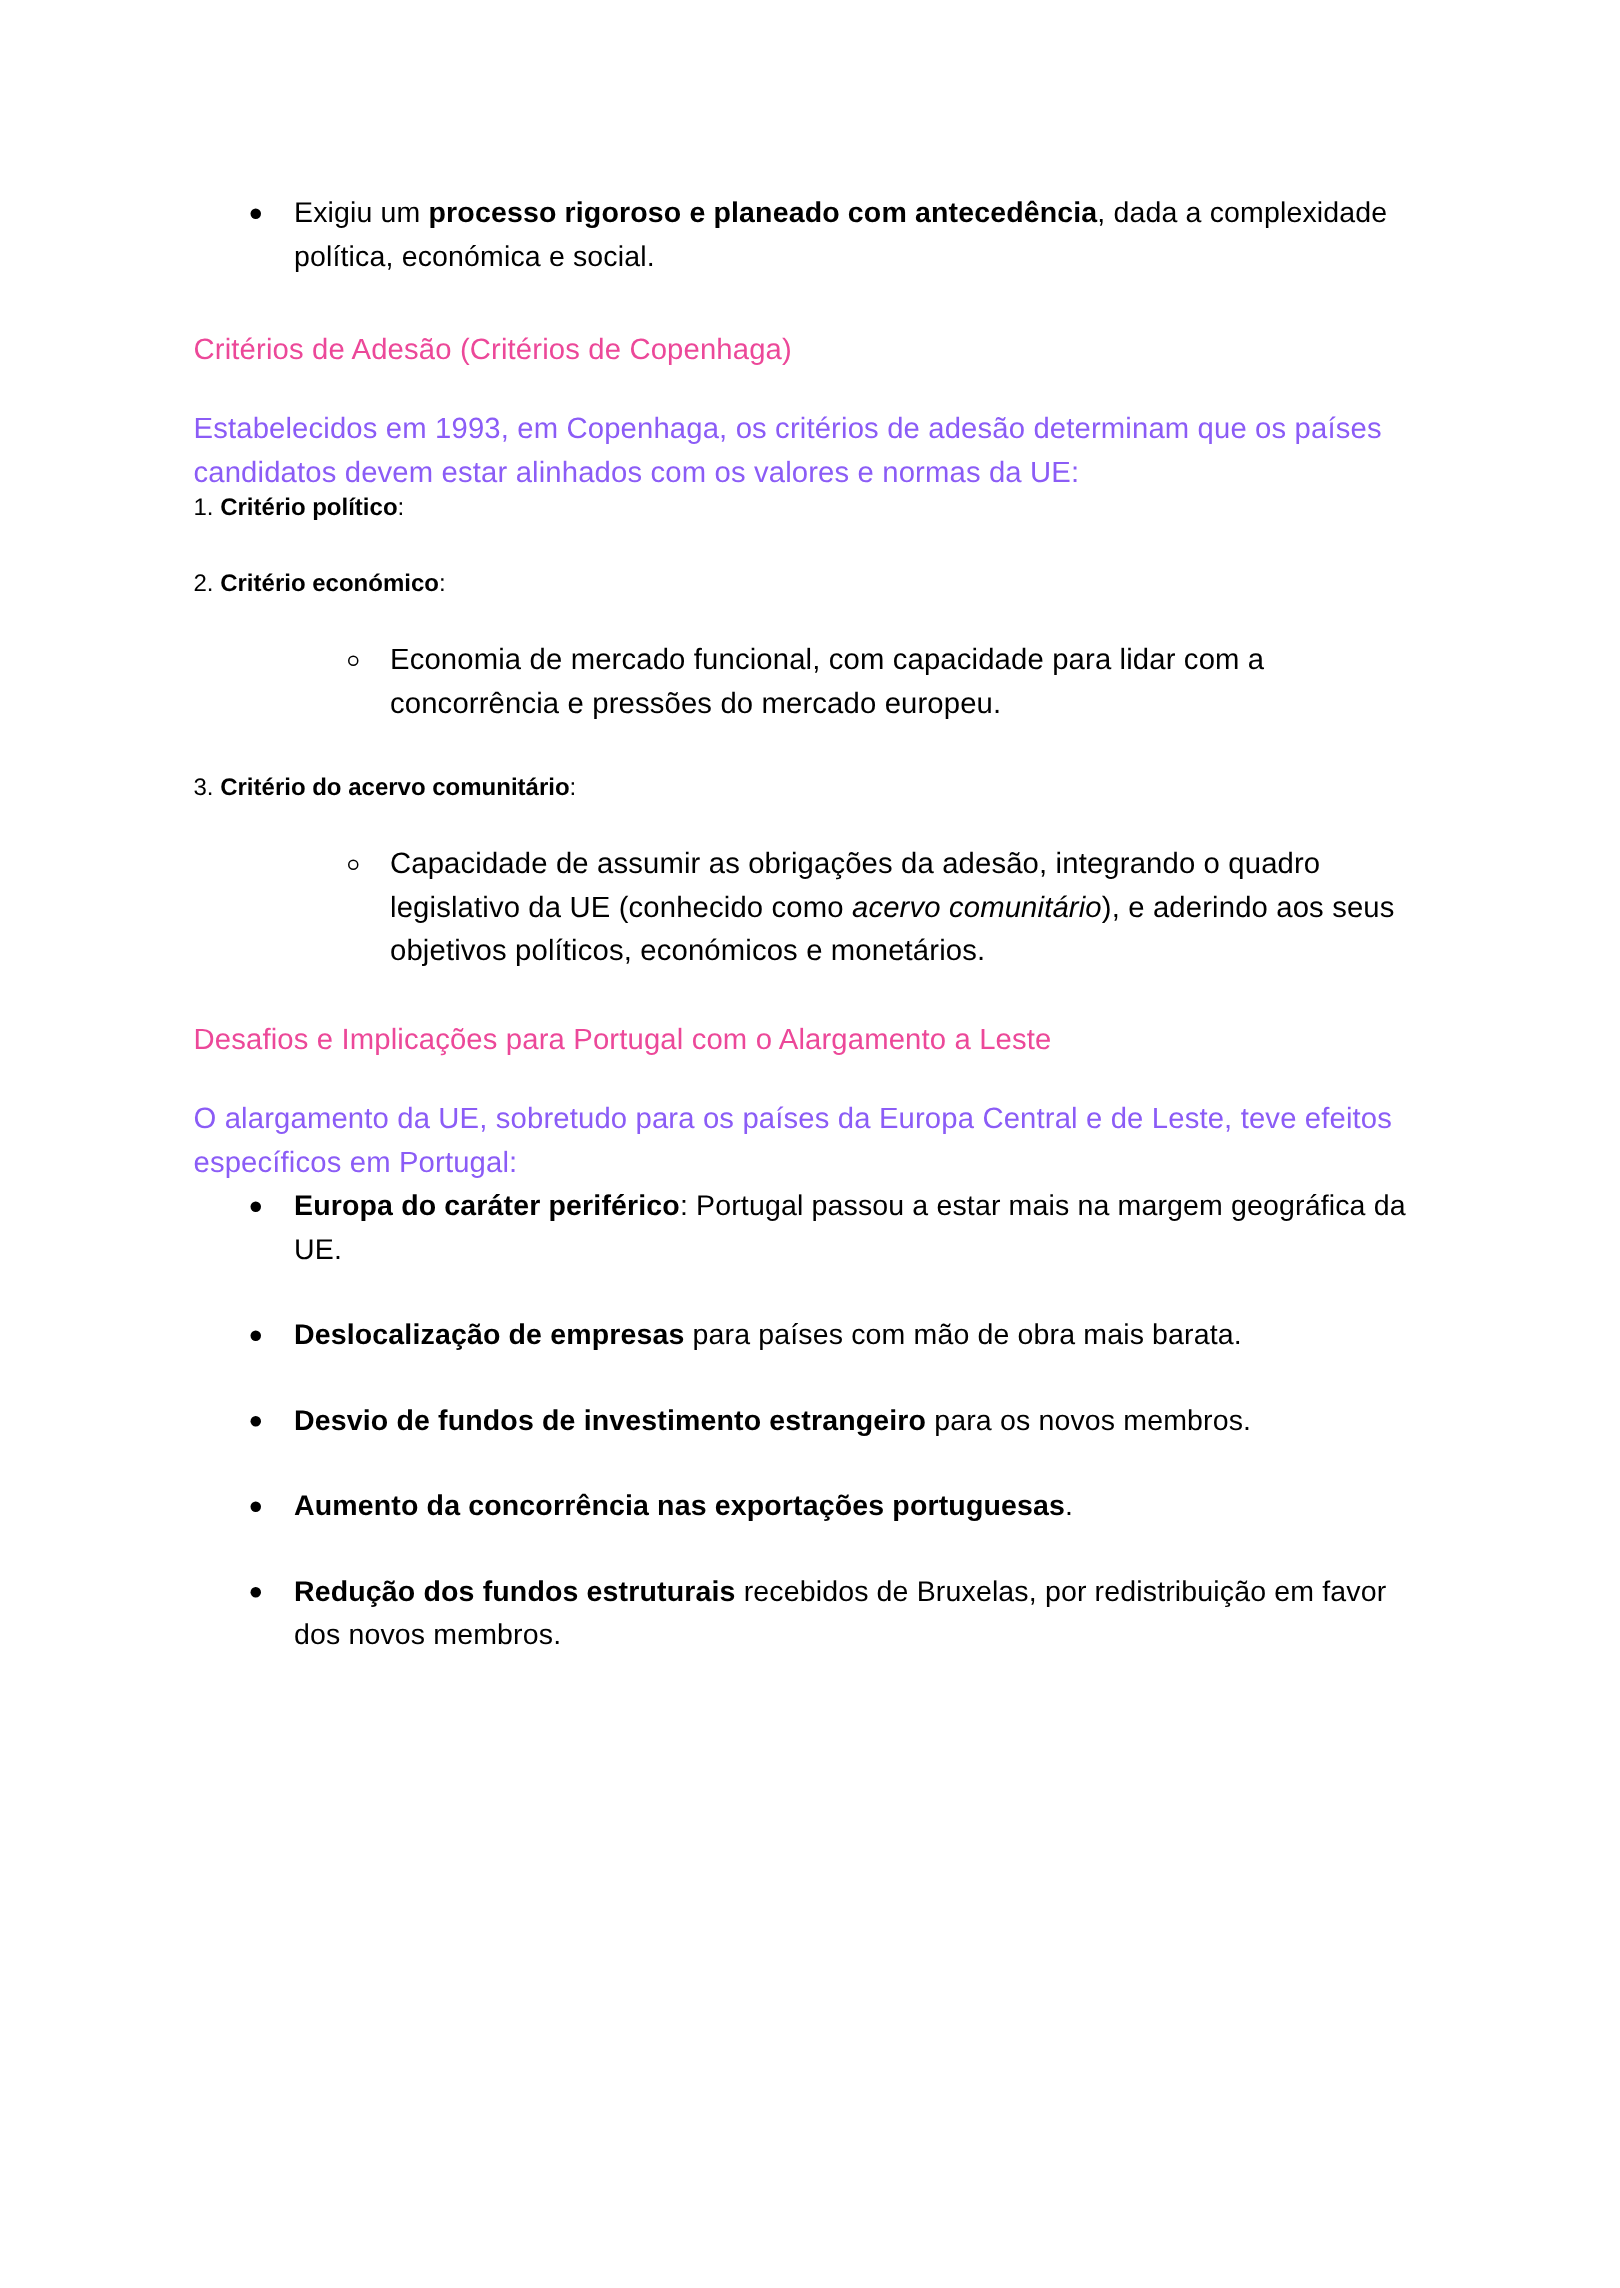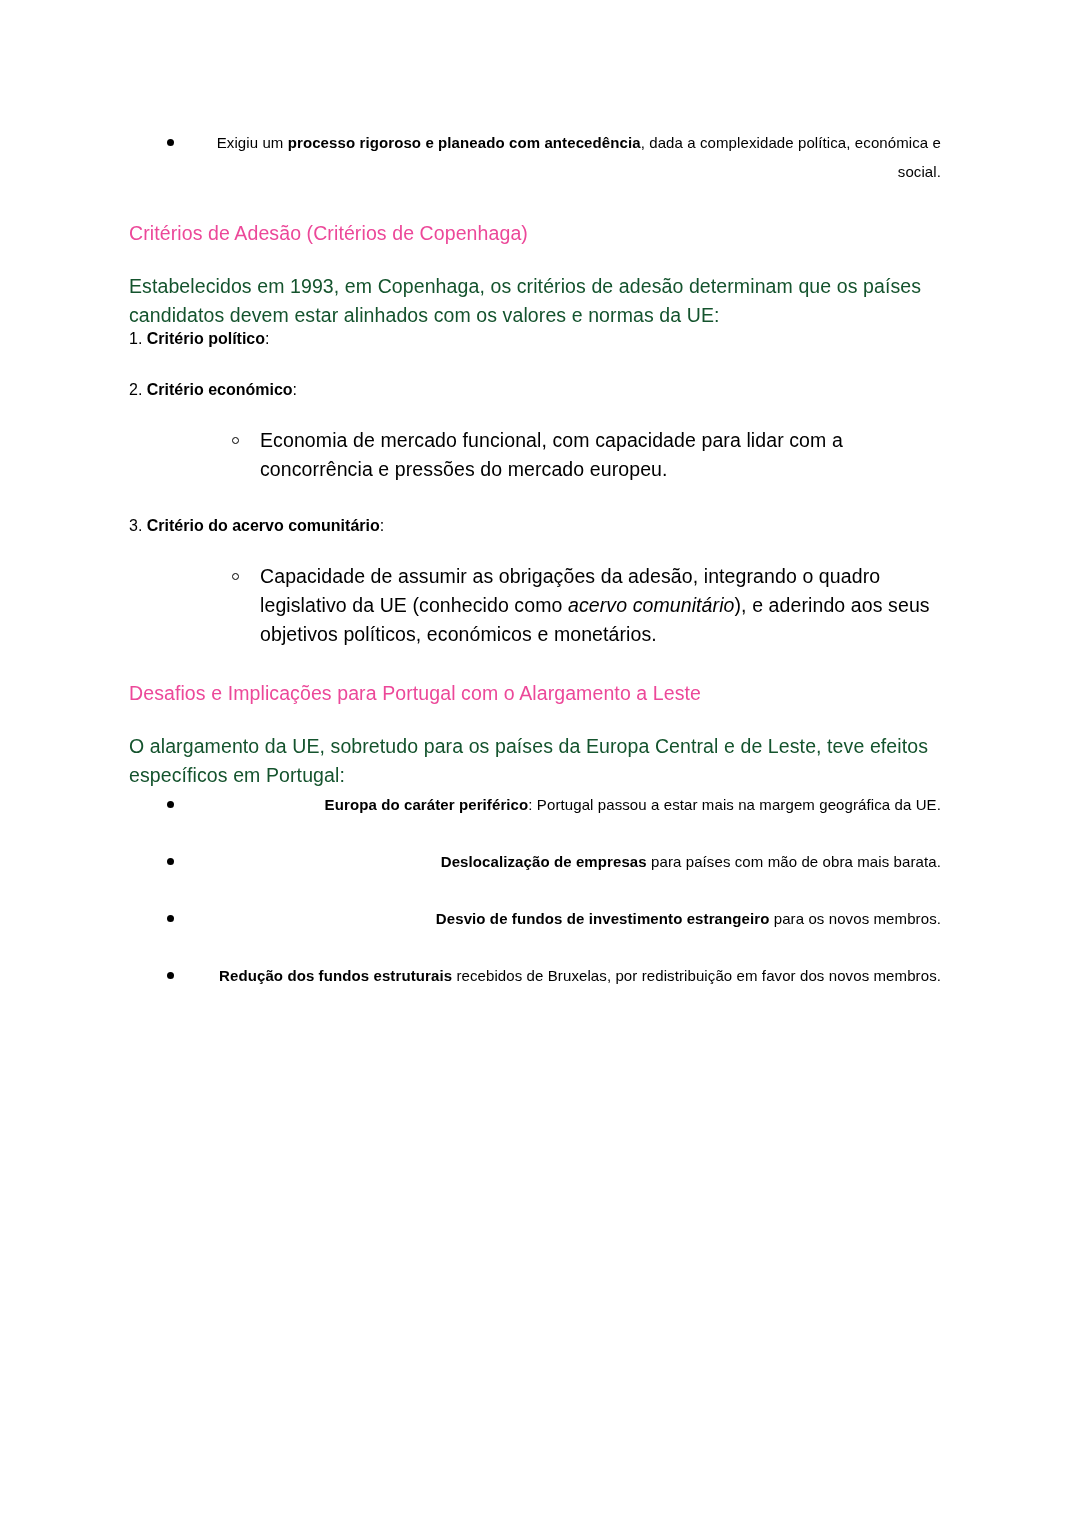--- a/index.html
+++ b/index.html
@@ -22,21 +22,21 @@
     position: absolute;
     left: 129px;
     top: 128px;
     width: 812px;
   }
 
   
   .para {
     font-size: 19.5px;
     line-height: 29px;
-    color: #14532d;
+    color: #8b5cf6;
     margin: 0;
     letter-spacing: 0.1px;
   }
   .heading {
     font-size: 19.5px;
     line-height: 29px;
     font-weight: normal;
     color: #ec4899;
     margin: 0;
     letter-spacing: 0.1px;
@@ -50,25 +50,24 @@
 
   
   .ul1 {
     list-style: none;
     margin: 0;
     padding: 0;
   }
   .ul1 > li {
     position: relative;
     padding-left: 67px;
-    font-size: 15px;
+    font-size: 19px;
     line-height: 29px;
     margin-bottom: 28px;
     letter-spacing: 0.1px;
-    text-align: right;
   }
   .ul1 > li:last-child { margin-bottom: 0; }
   .ul1 > li .marker-disc {
     position: absolute;
     left: 38px;
     top: 11px;
     width: 7px;
     height: 7px;
     border-radius: 50%;
     background: #000;
@@ -178,18 +177,22 @@
       <li>
         <span class="marker-disc"></span>
         <span><b>Deslocalização de empresas</b><span> para países com mão de obra mais barata.</span></span>
       </li>
       <li>
         <span class="marker-disc"></span>
         <span><b>Desvio de fundos de investimento estrangeiro</b><span> para os novos membros.</span></span>
       </li>
       <li>
         <span class="marker-disc"></span>
+        <span><b>Aumento da concorrência nas exportações portuguesas</b><span>.</span></span>
+      </li>
+      <li>
+        <span class="marker-disc"></span>
         <span><b>Redução dos fundos estruturais</b><span> recebidos de Bruxelas, por redistribuição em favor dos novos membros.</span></span>
       </li>
     </ul>
 
   </div>
 </div>
 
 </body></html>

